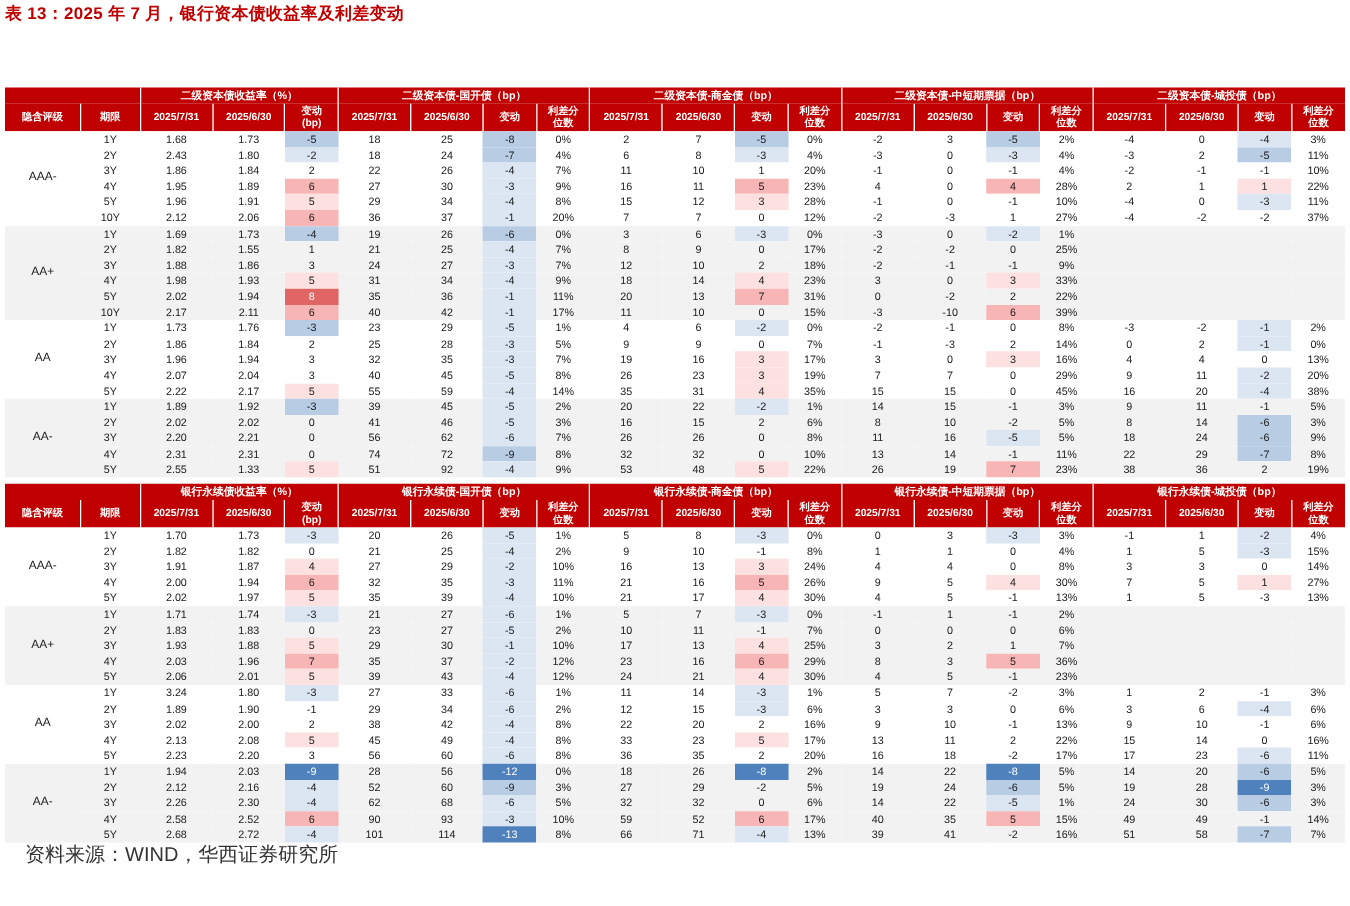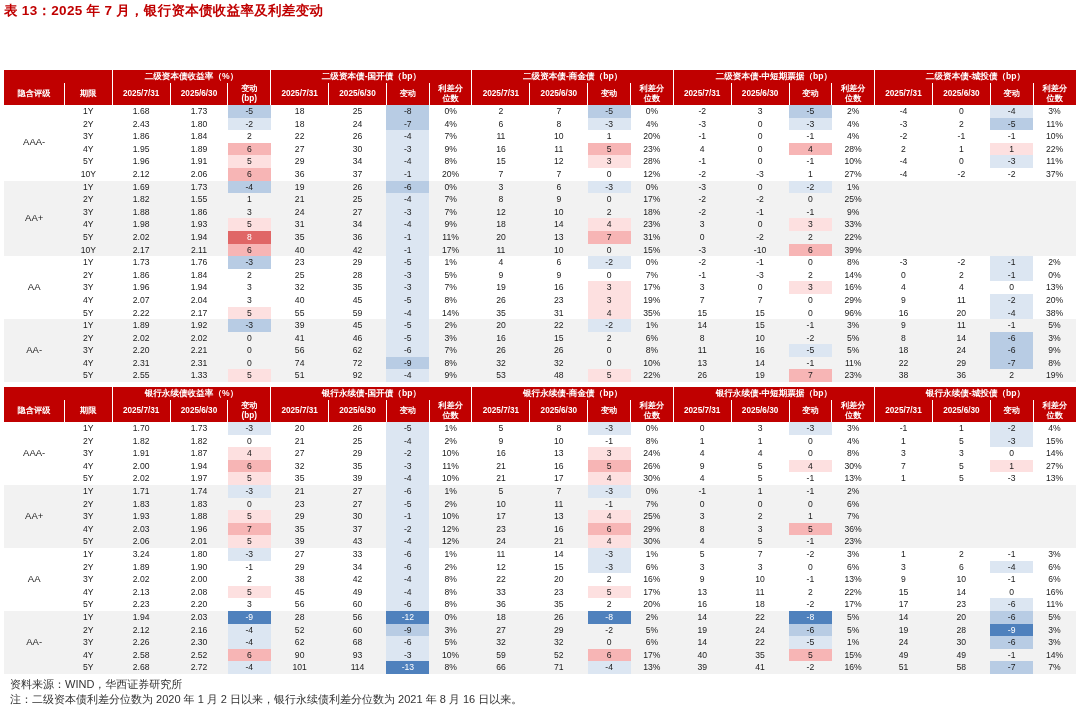--- a/index.html
+++ b/index.html
@@ -33,21 +33,21 @@
     text-align:center;font-size:8.6px;height:12.6px;line-height:12.6px;
     color:#1a1a1a;border:none;
   }
   td.grp{
     text-align:center;font-size:9.5px;font-weight:normal;vertical-align:middle;
   }
   tr.band0 td{background:#ffffff;}
   tr.band1 td{background:#f2f2f2;}
   .sep td{height:5px;background:#ffffff;padding:0;line-height:5px;}
   .footer{
-    margin-top:3px;padding-left:10px;font-size:11px;color:#333;line-height:15px;
+    margin-top:3px;padding-left:20px;font-size:16px;color:#333;line-height:15px;
   }
 </style>
 </head>
 <body>
 
 <div class="wrap">
 
   <div class="title">表 13：2025 年 7 月，银行资本债收益率及利差变动</div>
 
   <table>
@@ -470,21 +470,21 @@
           <td class="cell">59</td>
           <td class="cell" style="background: rgb(220, 230, 242);">-4</td>
           <td class="cell">14%</td>
           <td class="cell">35</td>
           <td class="cell">31</td>
           <td class="cell" style="background: rgb(253, 224, 224);">4</td>
           <td class="cell">35%</td>
           <td class="cell">15</td>
           <td class="cell">15</td>
           <td class="cell">0</td>
-          <td class="cell">96%</td>
+          <td class="cell">45%</td>
           <td class="cell">16</td>
           <td class="cell">20</td>
           <td class="cell" style="background: rgb(220, 230, 242);">-4</td>
           <td class="cell">38%</td>
         </tr>
         <tr class="band1">
           <td class="cell grp" rowspan="5">AA-</td>
           <td class="cell">1Y</td>
           <td class="cell">1.89</td>
           <td class="cell">1.92</td>
@@ -1070,15 +1070,14 @@
           <td class="cell">51</td>
           <td class="cell">58</td>
           <td class="cell" style="background: rgb(184, 204, 228);">-7</td>
           <td class="cell">7%</td>
         </tr>
       </tbody>
   </table>
 
   <div class="footer">
     <div>资料来源：WIND，华西证券研究所</div>
-    <div>注：二级资本债利差分位数为 2020 年 1 月 2 日以来，银行永续债利差分位数为 2021 年 8 月 16 日以来。</div>
   </div>
 </div>
 
 </body></html>

